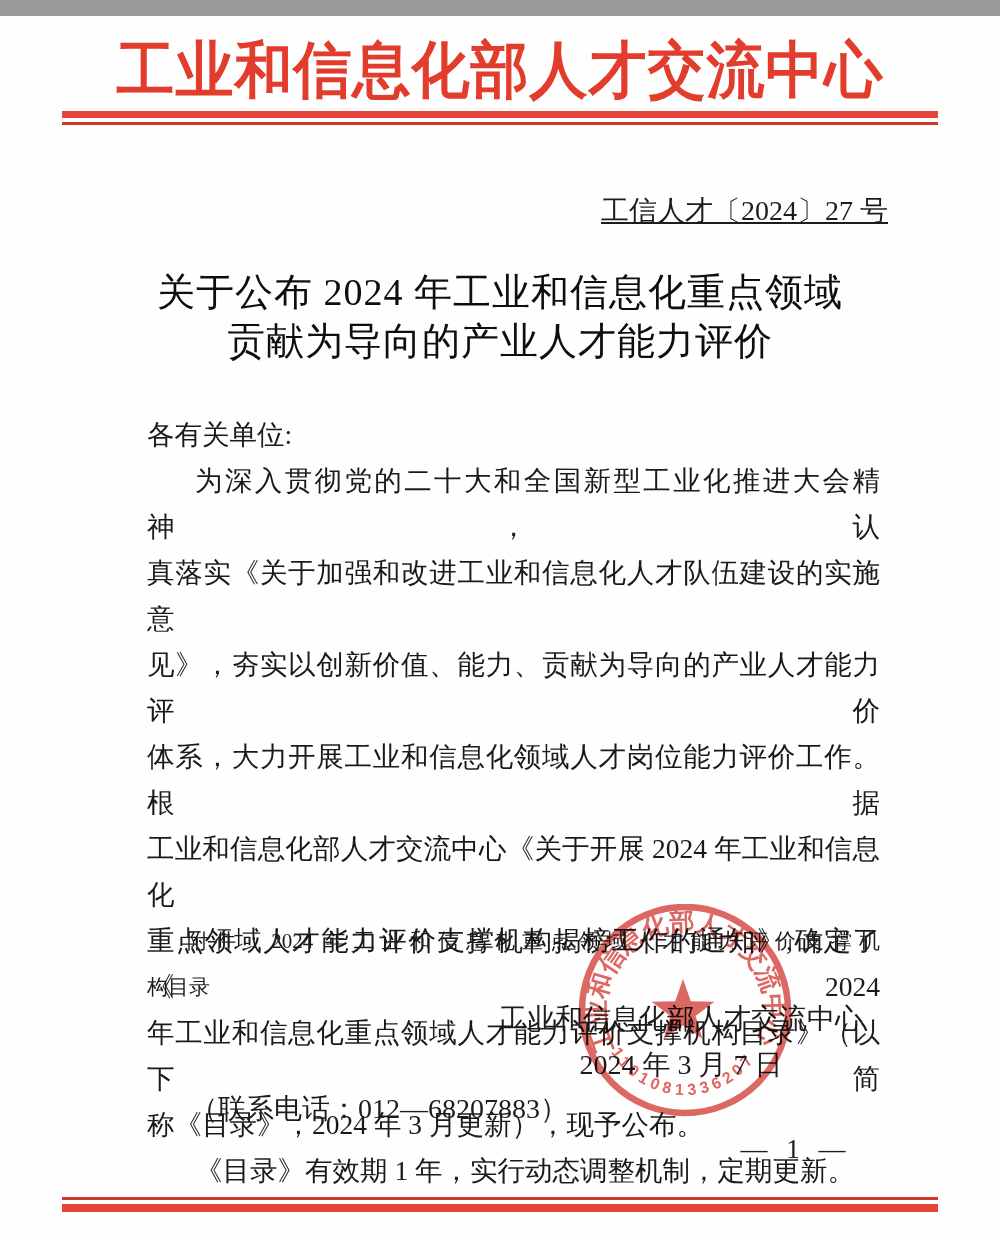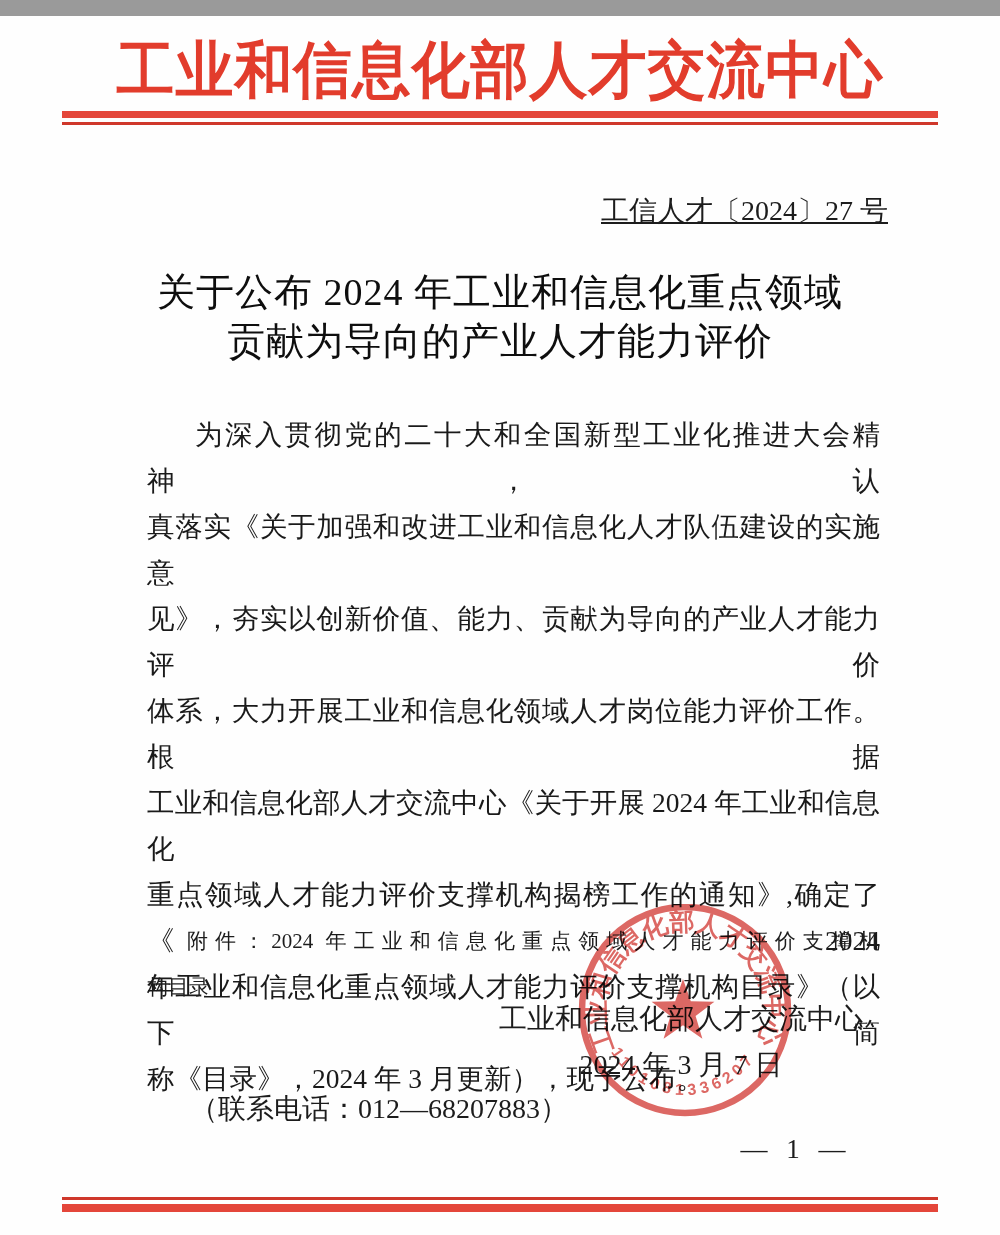--- a/index.html
+++ b/index.html
@@ -130,28 +130,30 @@
   <div class="rule rule-top-thin"></div>
 
   <div class="doc-number">工信人才〔2024〕27 号</div>
 
   <div class="doc-title">
     <div>关于公布 2024 年工业和信息化重点领域</div>
     <div>贡献为导向的产业人才能力评价</div>
   </div>
 
   <div class="body-block">
+    <div class="line">各有关单位:</div>
     <div class="line just indent">为深入贯彻党的二十大和全国新型工业化推进大会精神，认</div>
     <div class="line just">真落实《关于加强和改进工业和信息化人才队伍建设的实施意</div>
     <div class="line just">见》，夯实以创新价值、能力、贡献为导向的产业人才能力评价</div>
     <div class="line just">体系，大力开展工业和信息化领域人才岗位能力评价工作。根据</div>
     <div class="line just">工业和信息化部人才交流中心《关于开展 2024 年工业和信息化</div>
     <div class="line just">重点领域人才能力评价支撑机构揭榜工作的通知》,确定了《2024</div>
     <div class="line just">年工业和信息化重点领域人才能力评价支撑机构目录》（以下简</div>
     <div class="line">称《目录》，2024 年 3 月更新），现予公布。</div>
+    <div class="line indent">《目录》有效期 1 年，实行动态调整机制，定期更新。</div>
   </div>
 
   <div class="attach-block">
     <div class="line just" style="text-indent:40px">附件：2024 年工业和信息化重点领域人才能力评价支撑机</div>
     <div class="line">构目录</div>
   </div>
 
   <div class="sign-org">工业和信息化部人才交流中心</div>
   <div class="sign-date">2024 年 3 月 7 日</div>
 

